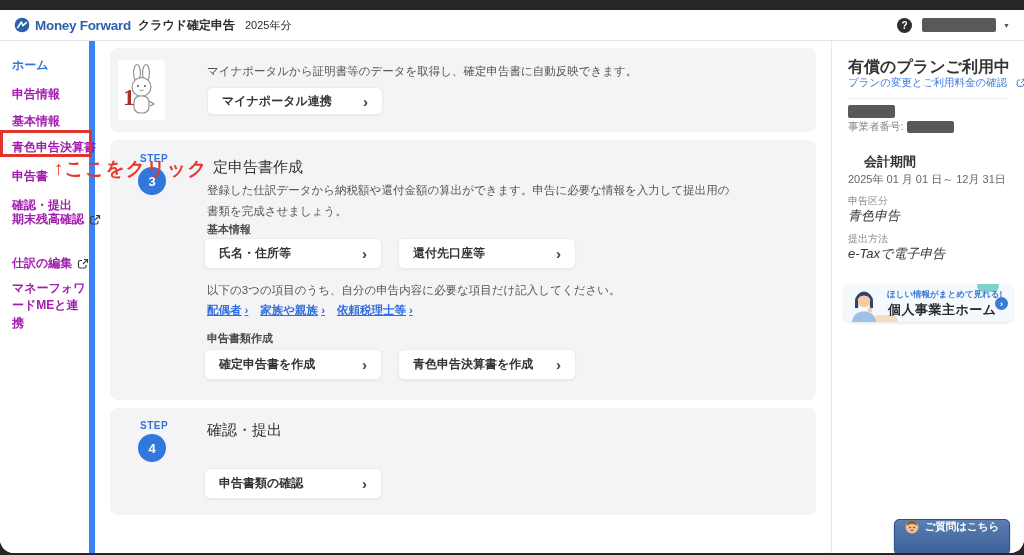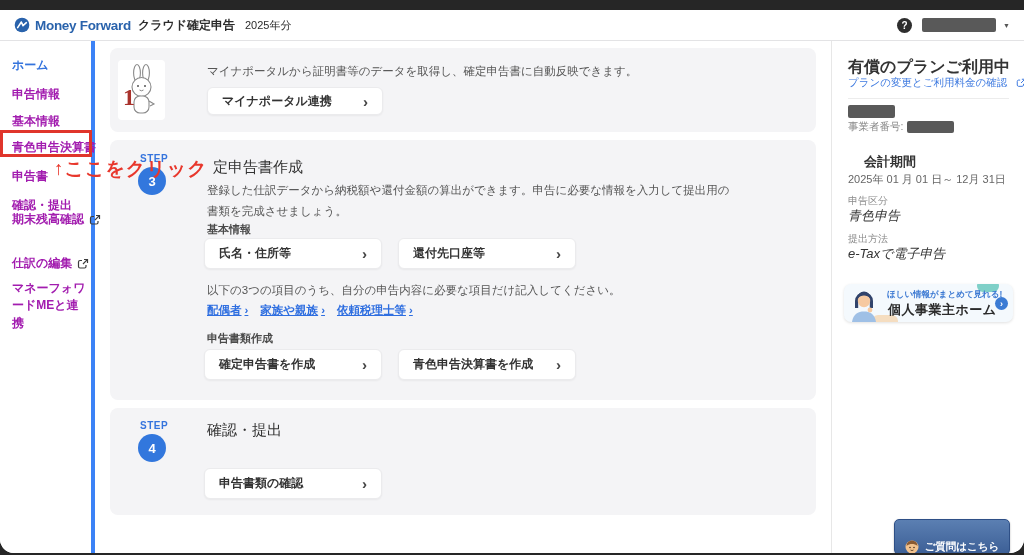--- a/index.html
+++ b/index.html
@@ -15,21 +15,21 @@
   .product-name { margin-left:7px; font-size:12px; font-weight:bold; color:#2b2b2b; white-space:nowrap; }
   .product-year { margin-left:10px; font-size:11px; color:#2b2b2b; white-space:nowrap; }
   .header-right { margin-left:auto; display:flex; align-items:center; gap:10px; }
   .help-circle { width:15px; height:15px; border-radius:50%; background:#2e2e2e; color:#fff; font-size:10px; font-weight:bold; display:flex; align-items:center; justify-content:center; cursor:pointer; }
   .account-box { display:flex; align-items:center; gap:7px; cursor:pointer; }
   .redacted { background:#595959; border-radius:2px; display:inline-block; }
   .redacted.name { width:74px; height:14px; }
   .caret { font-size:7px; color:#555; }
 
   
-  .sidebar { position:absolute; top:31px; left:0; width:95px; bottom:0; background:#fff; border-right:4px solid #3b82f6; z-index:10; }
+  .sidebar { position:absolute; top:31px; left:0; width:95px; bottom:0; background:#fff; border-right:6px solid #3b82f6; z-index:10; }
   .side-item { position:absolute; left:12px; font-size:12px; font-weight:600; color:#a21caf; cursor:pointer; white-space:nowrap; display:flex; align-items:center; gap:5px; }
   .side-item.active { color:#3574dd; }
   .side-item.wrap { white-space:normal; width:78px; line-height:1.45; }
   .ext-ic { width:12px; height:12px; flex:0 0 auto; }
 
   
   .hl-box { position:absolute; left:0; top:120px; width:92px; height:27px; border:3px solid #e0352b; z-index:40; pointer-events:none; }
   .hl-text { position:absolute; left:54px; top:146px; font-size:19px; font-weight:bold; color:#e8372c; letter-spacing:1px; white-space:nowrap; z-index:50; pointer-events:none; }
 
   
@@ -73,21 +73,21 @@
   .banner { position:absolute; left:12px; top:243px; width:169px; height:38px; background:#f4f9fd; border-radius:7px; box-shadow:0 1px 3px rgba(0,0,0,0.12); overflow:hidden; cursor:pointer; }
   .banner .blob-teal { position:absolute; right:14px; top:-4px; width:22px; height:12px; background:#7fd0c8; border-radius:6px; }
   .banner .blob-peach { position:absolute; left:28px; bottom:-5px; width:26px; height:12px; background:#f5ddc0; border-radius:6px; }
   .banner .b-ill { position:absolute; left:2px; bottom:0; }
   .banner .b-catch { position:absolute; left:43px; top:5px; font-size:8.5px; font-weight:bold; color:#3a78d2; white-space:nowrap; }
   .banner .b-title { position:absolute; left:44px; top:17px; font-size:13px; font-weight:bold; color:#2b2b2b; letter-spacing:0.5px; white-space:nowrap; }
   .banner .b-arrow { position:absolute; right:5px; top:13px; width:13px; height:13px; border-radius:50%; background:#3b7bd4; color:#fff; font-size:9px; font-weight:bold; display:flex; align-items:center; justify-content:center; }
 
   
   .chat-blob { position:absolute; right:4px; bottom:0; width:136px; height:33px; background:#fff; border-radius:16px 16px 0 0; z-index:60; display:flex; align-items:center; justify-content:center; }
-  .chat-btn { width:116px; height:36px; background:linear-gradient(#5b7fb2,#3c5f96); border:1px solid #2e4f86; border-radius:5px; display:flex; align-items:flex-end; justify-content:center; gap:6px; cursor:pointer; box-shadow:0 1px 2px rgba(0,0,0,0.3); }
+  .chat-btn { width:116px; height:36px; background:linear-gradient(#5b7fb2,#3c5f96); border:1px solid #2e4f86; border-radius:5px; display:flex; align-items:flex-start; justify-content:center; gap:6px; cursor:pointer; box-shadow:0 1px 2px rgba(0,0,0,0.3); }
   .chat-btn .c-lbl { color:#fff; font-size:10.5px; font-weight:bold; white-space:nowrap; }
 </style>
 </head>
 <body>
 
 <div class="window">
 
   <div class="header">
     <div class="logo-wrap">
       <svg class="logo-mark" viewBox="0 0 24 24">

